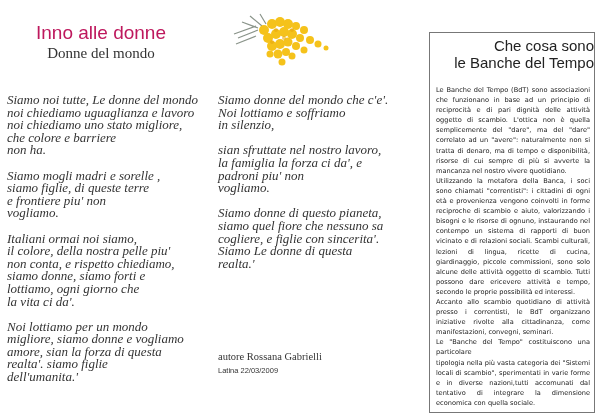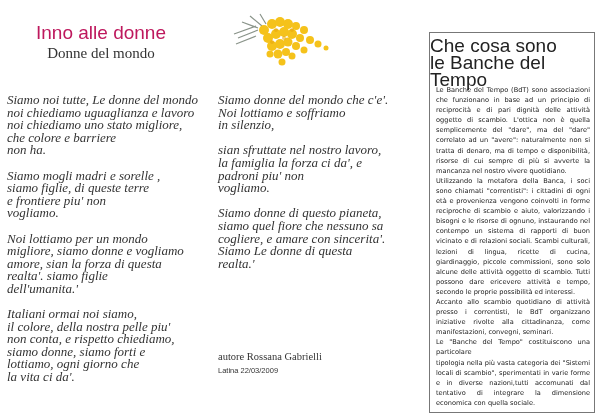--- a/index.html
+++ b/index.html
@@ -7,21 +7,21 @@
   .title { position:absolute; left:31px; top:22px; width:140px; text-align:center; font-family:"Liberation Sans", sans-serif; font-size:19px; color:#be185d; }
   .subtitle { position:absolute; left:31px; top:45px; width:140px; text-align:center; font-family:"Liberation Serif", serif; font-size:15px; color:#333; }
   .mimosa { position:absolute; left:232px; top:8px; width:104px; height:66px; }
   .poem { position:absolute; font-family:"Liberation Serif", serif; font-style:italic; font-size:13px; line-height:12.6px; color:#333; }
   .col1 { left:7px; top:94px; width:205px; }
   .col2 { left:218px; top:94px; width:205px; }
   .stanza { margin:0 0 12.6px 0; white-space:pre-line; }
   .author { position:absolute; left:218px; top:351px; font-family:Liberation Serif, serif; font-size:10.5px; color:#333; }
   .date { position:absolute; left:218px; top:366px; font-family:"Liberation Sans", sans-serif; font-size:7.5px; color:#333; }
   .box { position:absolute; left:429px; top:32px; width:166px; height:381px; border:1px solid #777; box-sizing:border-box; }
-  .box-title { position:absolute; left:0; top:4px; width:100%; text-align:left; font-family:"Liberation Sans", sans-serif; font-size:19px; line-height:17px; color:#222; }
+  .box-title { position:absolute; left:0; top:4px; width:100%; text-align:right; font-family:"Liberation Sans", sans-serif; font-size:15px; line-height:17px; color:#222; }
   .box-text { position:absolute; left:6px; top:52px; width:154px; font-family:"DejaVu Sans", sans-serif; font-size:6.6px; line-height:10.1px; text-align:justify; color:#222; }
   .box-text p { margin:0; }
 </style>
 </head>
 <body>
 
 <div class="title">Inno alle donne</div>
 <div class="subtitle">Donne del mondo</div>
 
 <svg class="mimosa" viewBox="0 0 104 66">
@@ -65,44 +65,44 @@
 <div class="poem col1">
   <p class="stanza">Siamo noi tutte, Le donne del mondo
 noi chiediamo uguaglianza e lavoro
 noi chiediamo uno stato migliore,
 che colore e barriere
 non ha.</p>
   <p class="stanza">Siamo mogli madri e sorelle ,
 siamo figlie, di queste terre
 e frontiere piu' non
 vogliamo.</p>
-  <p class="stanza">Noi lottiamo per un mondo
-migliore, siamo donne e vogliamo
-amore, sian la forza di questa
-realta'. siamo figlie
-dell'umanita.'</p>
   <p class="stanza">Italiani ormai noi siamo,
 il colore, della nostra pelle piu'
 non conta, e rispetto chiediamo,
 siamo donne, siamo forti e
 lottiamo, ogni giorno che
 la vita ci da'.</p>
+  <p class="stanza">Noi lottiamo per un mondo
+migliore, siamo donne e vogliamo
+amore, sian la forza di questa
+realta'. siamo figlie
+dell'umanita.'</p>
 </div>
 
 <div class="poem col2">
   <p class="stanza">Siamo donne del mondo che c'e'.
 Noi lottiamo e soffriamo
 in silenzio,</p>
   <p class="stanza">sian sfruttate nel nostro lavoro,
 la famiglia la forza ci da', e
 padroni piu' non
 vogliamo.</p>
   <p class="stanza">Siamo donne di questo pianeta,
 siamo quel fiore che nessuno sa
-cogliere, e amare con sincerita'.
+cogliere, e figlie con sincerita'.
 Siamo Le donne di questa
 realta.'</p>
 </div>
 
 <div class="author">autore Rossana Gabrielli</div>
 <div class="date">Latina 22/03/2009</div>
 
 <div class="box">
   <div class="box-title">
     <div>Che cosa sono</div>

